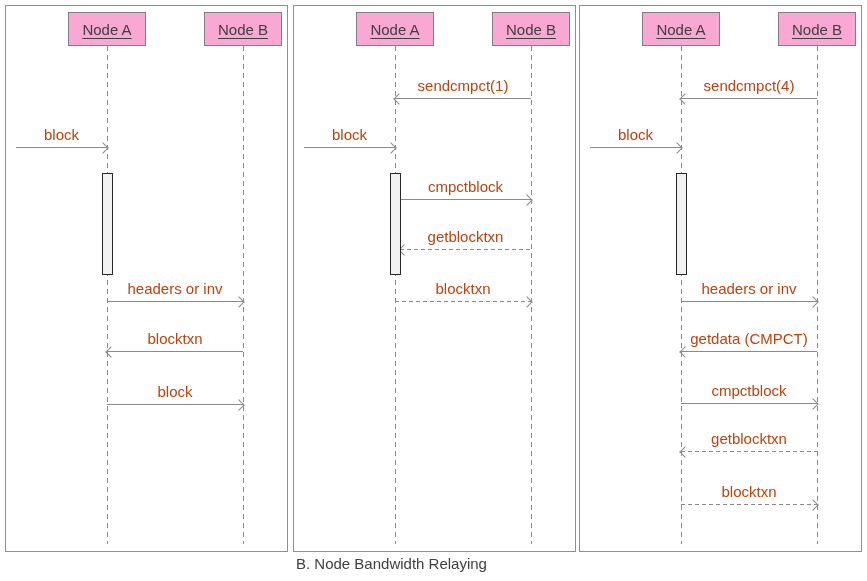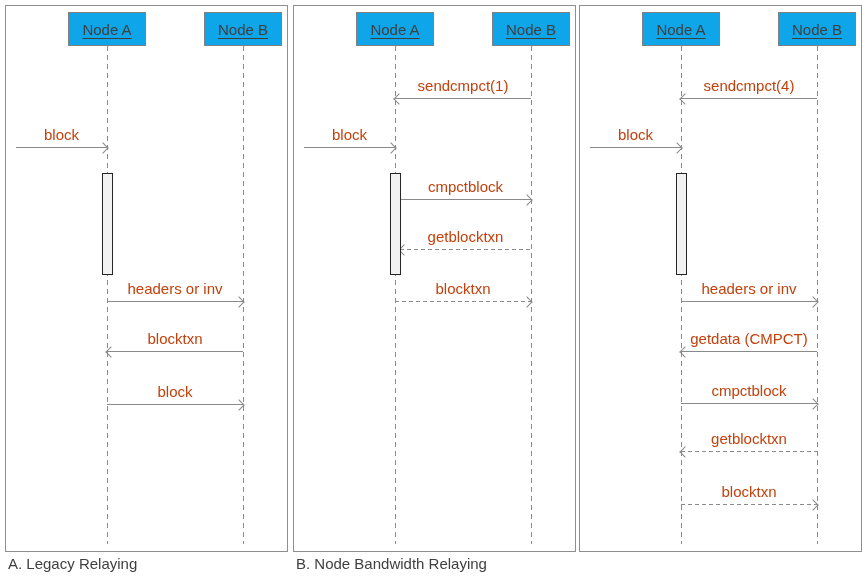--- a/index.html
+++ b/index.html
@@ -6,21 +6,21 @@
   .stage {
     position:relative; width:867px; height:581px; background:#ffffff;
     font-family:"Liberation Sans", sans-serif; overflow:hidden;
   }
   .panel {
     position:absolute; top:5px; width:283px; height:547px;
     border:1px solid #8f8f8f; background:#ffffff; box-sizing:border-box;
   }
   .nodebox {
     position:absolute; top:6px; width:78px; height:34px;
-    border:1px solid #808080; background:#0ea5e9; box-sizing:border-box;
+    border:1px solid #808080; background:#f9a8d4; box-sizing:border-box;
     display:flex; align-items:center; justify-content:center; z-index:2;
   }
   .node-label {
     font-size:15px; color:#3f3f3f; text-decoration:underline;
     text-underline-offset:3px; white-space:nowrap;
   }
   .lifeline {
     position:absolute; top:40px; height:498px; width:1px;
     background:repeating-linear-gradient(180deg,#8a8a8a 0 5px,transparent 5px 9px);
     z-index:0;
@@ -181,16 +181,15 @@
       <span class="head left"></span>
     </div>
 
     <div class="msg" style="top:498px;left:101px;width:136px">
       <span class="msg-label">blocktxn</span>
       <div class="msg-line dashed"></div>
       <span class="head right"></span>
     </div>
   </div>
 
-  <div class="caption" style="left:8px">A. Legacy Relaying</div>
   <div class="caption" style="left:296px">B. Node Bandwidth Relaying</div>
 
 </div>
 
 </body></html>

